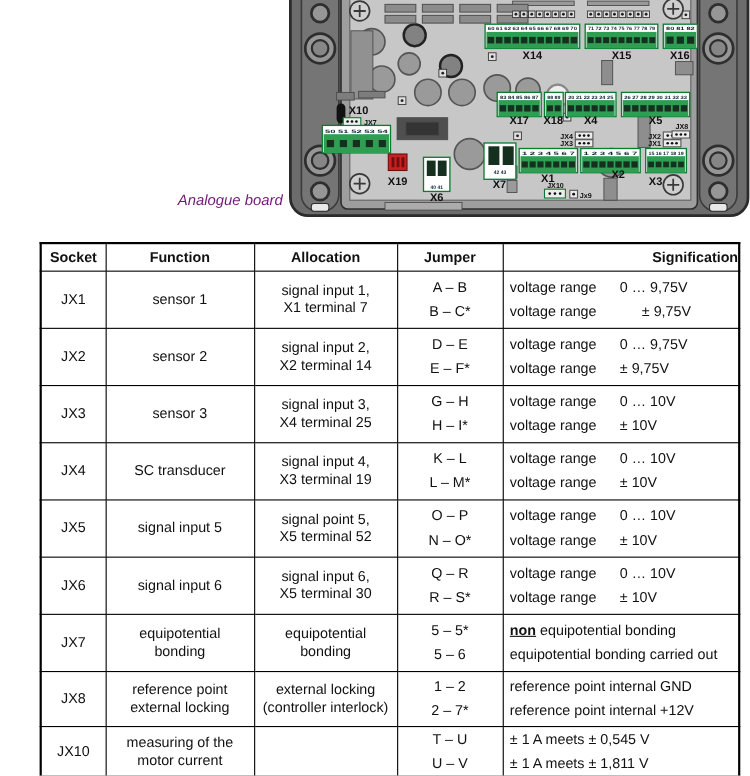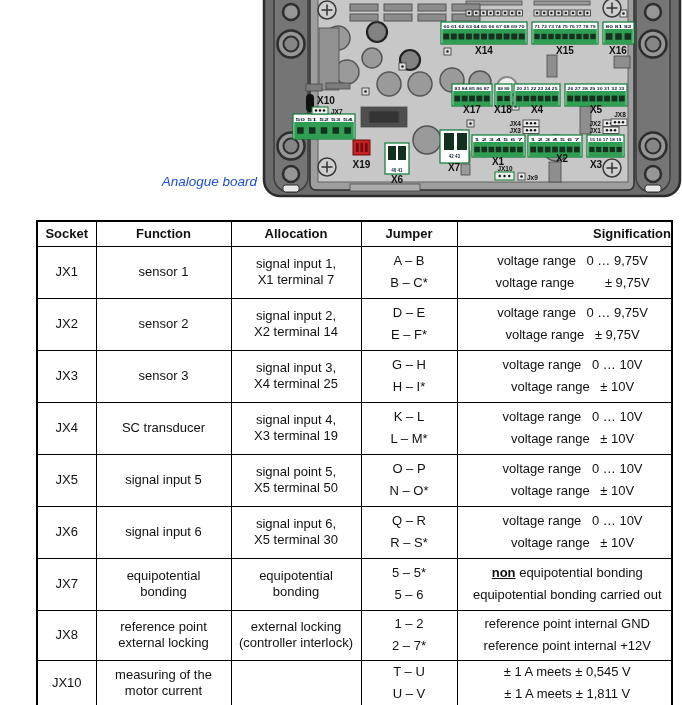--- a/index.html
+++ b/index.html
@@ -5,37 +5,37 @@
   html,body{margin:0;padding:0;}
   body{
     width:682px;height:705px;position:relative;background:#fff;
     font-family:"Liberation Sans",sans-serif;color:#111;overflow:hidden;
   }
   
   .figure{position:absolute;left:0;top:0;width:682px;height:210px;}
   .board-svg{position:absolute;left:262px;top:0;}
   .caption{
     position:absolute;left:100px;top:174px;width:157px;
-    text-align:right;font-style:italic;font-size:13.5px;color:#1d4ed8;
+    text-align:right;font-style:italic;font-size:13.5px;color:#701a75;
   }
   svg text{font-family:"Liberation Sans",sans-serif;}
   
   .tablewrap{position:absolute;left:36px;top:220px;}
   table{border-collapse:collapse;table-layout:fixed;width:635px;border:2.5px solid #000;}
   th,td{border:1.6px solid #000;font-size:13px;vertical-align:middle;padding:0;}
   thead tr{height:25px;}
   tbody tr{height:52px;}
   tbody tr:nth-child(8){height:50px;}
   tbody tr:nth-child(9){height:46px;}
   th{font-weight:bold;text-align:center;margin-top:44px;}
   th.sig-h{text-align:right;padding-left:6px;}
   td.c{text-align:center;}
   td.c div{line-height:16px;}
   td.jumper div{line-height:22px;}
-  td.sig{padding-left:6px;text-align:center;}
+  td.sig{padding-left:6px;text-align:left;}
   .sig-line{line-height:22px;white-space:nowrap;}
   .sig-label{display:inline-block;width:100px;}
   .sig-value.ind{padding-left:20px;}
   .bu{font-weight:bold;text-decoration:underline;}
 </style>
 </head>
 <body>
 
 <div class="figure">
   <div class="caption">Analogue board</div>
@@ -465,21 +465,21 @@
         </tr>
         <tr>
           <td class="c">
             <div>JX5</div>
           </td>
           <td class="c">
             <div>signal input 5</div>
           </td>
           <td class="c">
             <div>signal point 5,</div>
-            <div>X5 terminal 50</div>
+            <div>X5 terminal 52</div>
           </td>
           <td class="c jumper">
             <div>O – P</div>
             <div>N – O*</div>
           </td>
           <td class="sig">
             <div class="sig-line"><span class="sig-label">voltage range</span><span class="sig-value">0 … 10V</span></div>
             <div class="sig-line"><span class="sig-label">voltage range</span><span class="sig-value">± 10V</span></div>
           </td>
         </tr>

